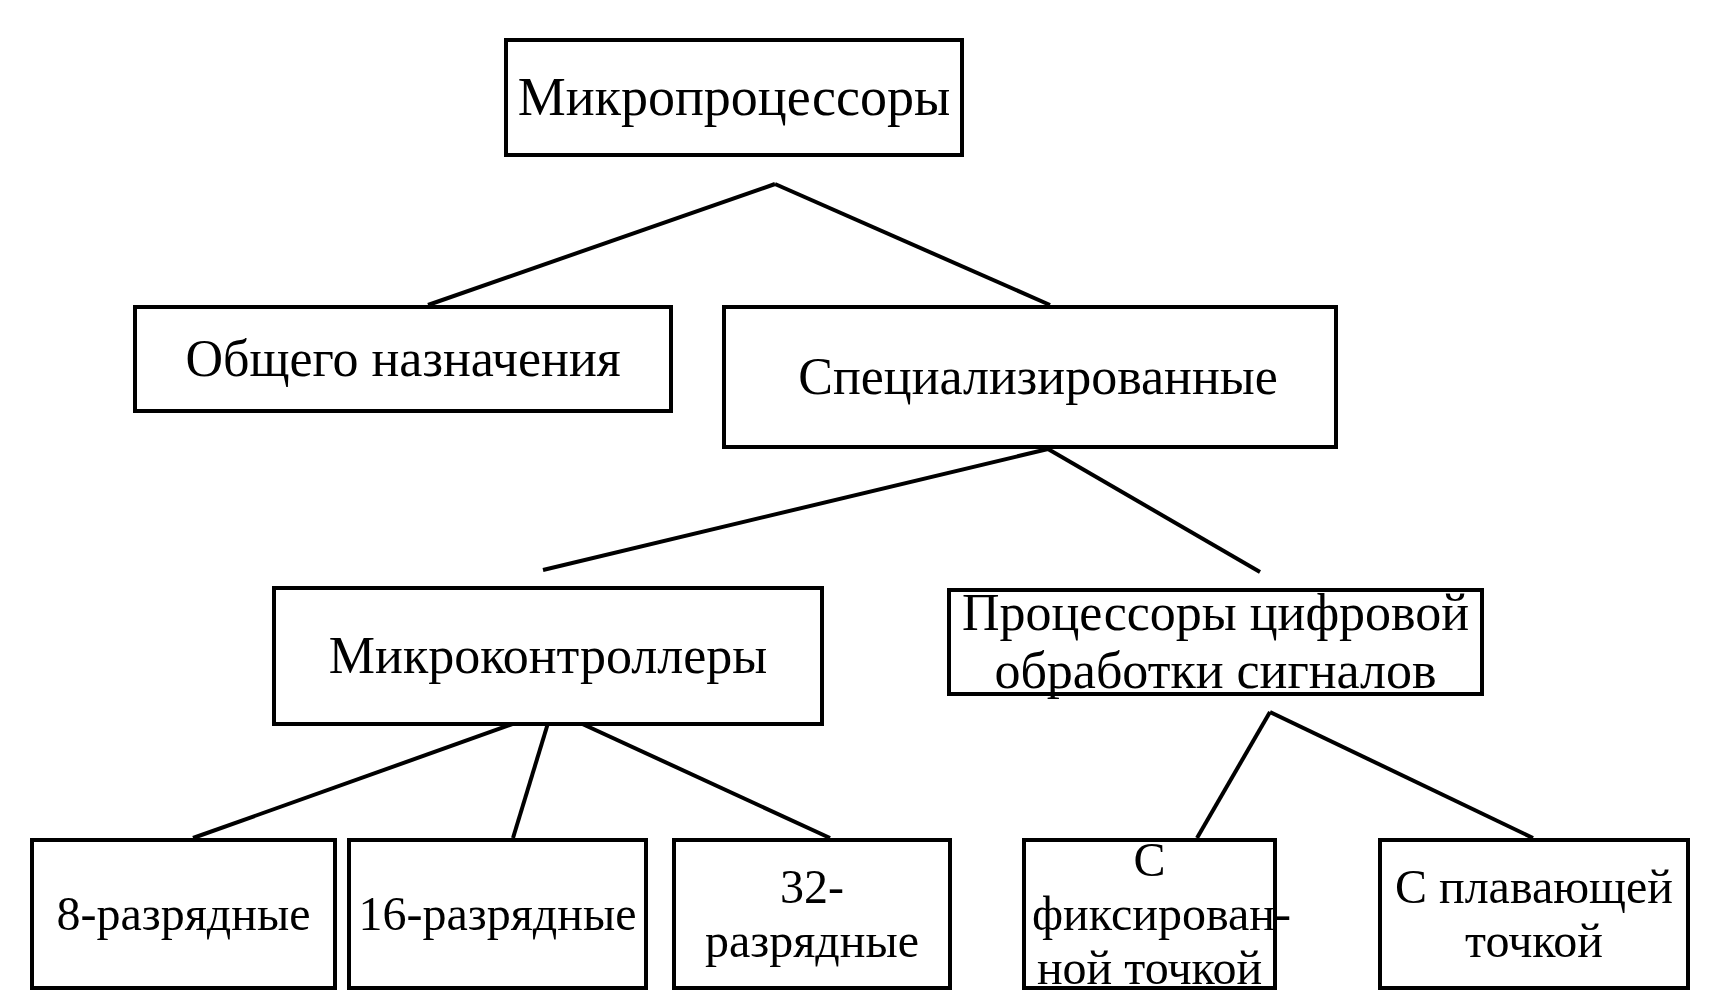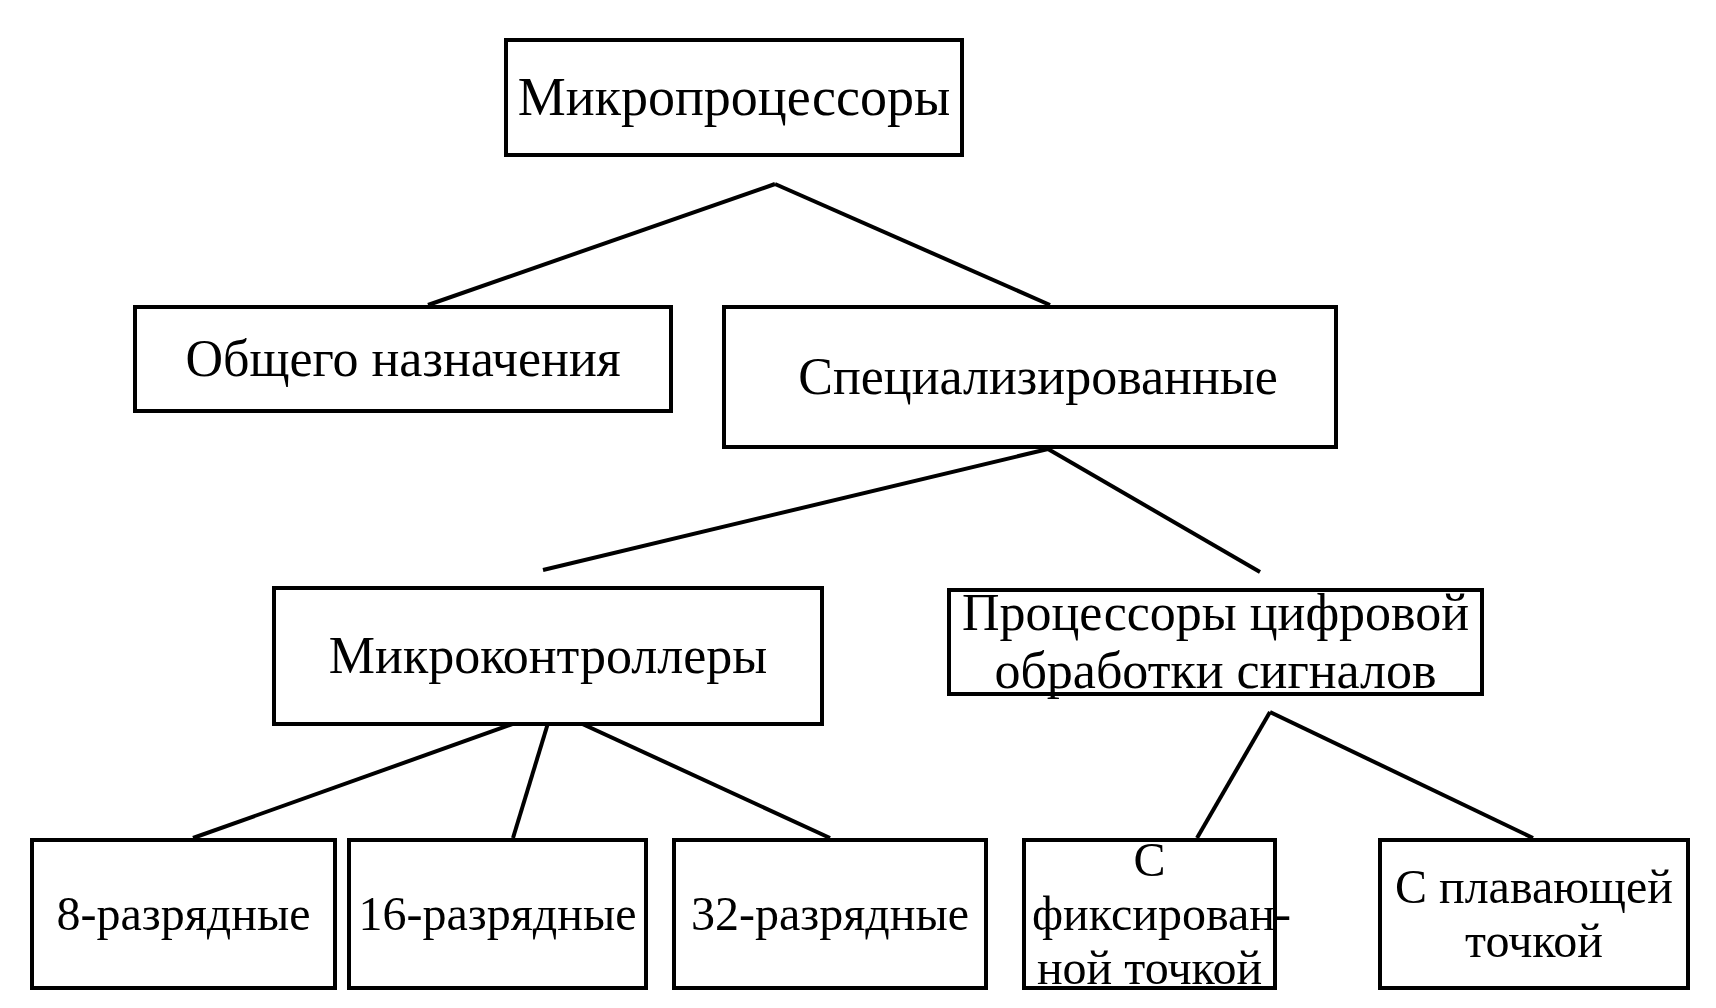--- a/index.html
+++ b/index.html
@@ -90,21 +90,21 @@
     <span class="node-label">Процессоры цифровой
 обработки сигналов</span>
   </div>
 
   <div class="node-box lvl-3" style="left: 30px; top: 838px; width: 307px; height: 152px;">
     <span class="node-label">8-разрядные</span>
   </div>
   <div class="node-box lvl-3" style="left: 347px; top: 838px; width: 301px; height: 152px;">
     <span class="node-label">16-разрядные</span>
   </div>
-  <div class="node-box lvl-3" style="left: 672px; top: 838px; width: 316px; height: 152px;">
+  <div class="node-box lvl-3" style="left: 672px; top: 838px; width: 280px; height: 152px;">
     <span class="node-label">32-разрядные</span>
   </div>
   <div class="node-box lvl-3" style="left: 1022px; top: 838px; width: 255px; height: 152px;">
     <span class="node-label">С фиксирован-
 ной точкой</span>
   </div>
   <div class="node-box lvl-3" style="left: 1378px; top: 838px; width: 312px; height: 152px;">
     <span class="node-label">С плавающей
 точкой</span>
   </div>

